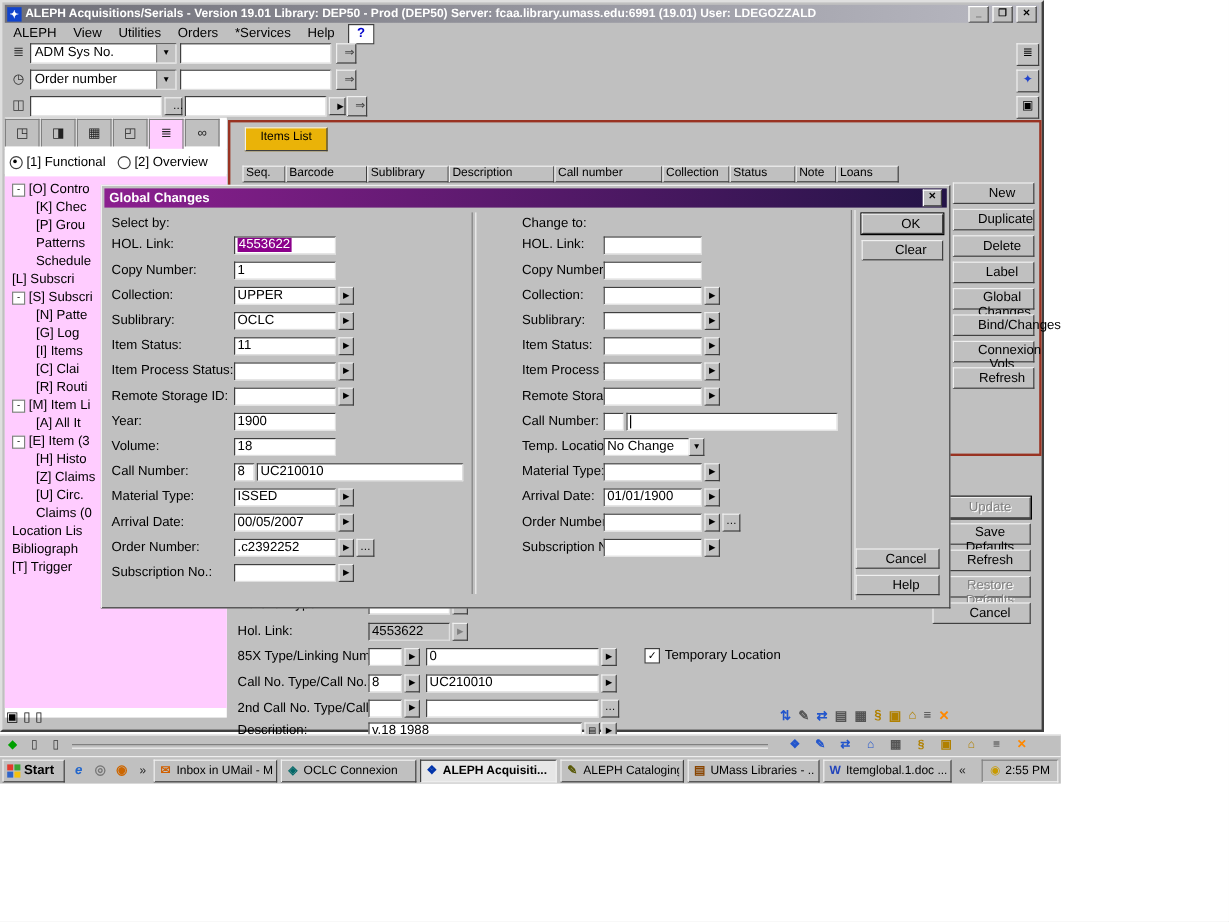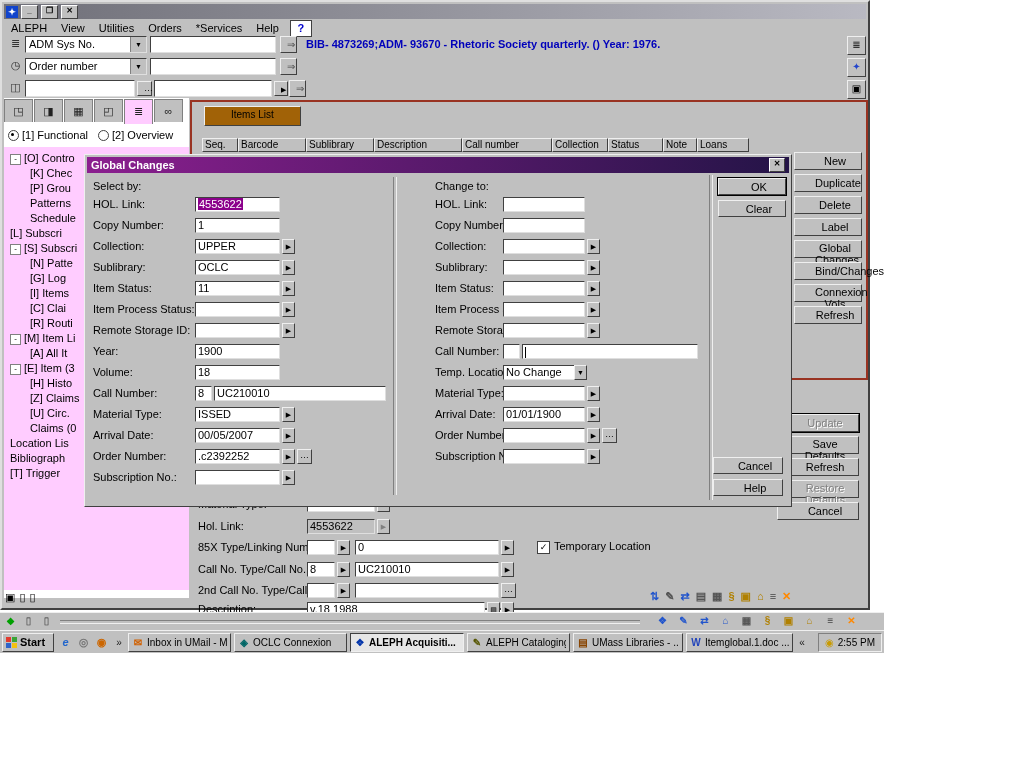--- a/index.html
+++ b/index.html
@@ -32,21 +32,21 @@
   .ptab.active{background:#ffccff;height:25px;}
   .radiorow{position:absolute;left:0;top:27px;width:185px;height:20px;background:#fff;display:flex;align-items:center;gap:10px;padding-left:4px;box-sizing:border-box;}
   .radio{display:flex;align-items:center;gap:3px;}
   .rdot{width:9px;height:9px;border:1px solid #404040;border-radius:50%;background:#fff;position:relative;flex:none;}
   .rdot.sel:after{content:"";position:absolute;left:2px;top:2px;width:3px;height:3px;background:#000;border-radius:50%;}
   .tree{position:absolute;left:0;top:49px;width:185px;height:443px;background:#ffccff;overflow:hidden;padding-top:4px;box-sizing:border-box;}
   .trow{height:15px;line-height:15px;white-space:nowrap;font-size:11px;overflow:hidden;}
   .trow b{font-weight:normal;}
   .ebox{display:inline-block;width:9px;height:9px;border:1px solid #808080;background:#fff;font-size:8px;line-height:7px;text-align:center;margin-right:3px;vertical-align:middle;}
   .itemspane{position:absolute;left:188px;top:98px;width:678px;height:280px;background:#c0c0c0;box-sizing:border-box;}
-  .itab{position:absolute;left:12px;top:4px;height:18px;padding:0 26px;background:#a16207;border:1px solid;border-color:#efefef #404040 #404040 #efefef;line-height:16px;font-size:10px;}
+  .itab{position:absolute;left:12px;top:4px;height:18px;padding:0 12px;background:#eab308;border:1px solid;border-color:#efefef #404040 #404040 #efefef;line-height:16px;font-size:10px;}
   .ithead{position:absolute;left:10px;top:36px;height:14px;display:flex;}
   .hcell{background:#c0c0c0;border:1px solid;border-color:#efefef #404040 #404040 #efefef;font-size:10px;line-height:12px;padding:0 2px;box-sizing:border-box;overflow:hidden;white-space:nowrap;}
   .rbtns{position:absolute;left:602px;top:50px;width:70px;}
   .btn95{background:#c0c0c0;border:1px solid;border-color:#efefef #404040 #404040 #efefef;font-size:11px;text-align:center;box-sizing:border-box;padding-left:20px;}
   .btn95.disabled{color:#808080;text-shadow:1px 1px 0 #fff;}
   .btn95.default{box-shadow:0 0 0 1px #000;}
   .dialog{position:absolute;left:82px;top:152px;width:708px;height:353px;background:#c0c0c0;z-index:50;
           border-top:1px solid #efefef;border-left:1px solid #efefef;border-right:1px solid #404040;border-bottom:1px solid #404040;box-sizing:border-box;}
   .dtitle{position:absolute;left:2px;top:2px;right:2px;height:16px;display:flex;align-items:center;color:#fff;font-weight:bold;font-size:11px;padding:0 4px;box-sizing:border-box;}
   .dclose{margin-left:auto;width:14px;height:12px;background:#c0c0c0;border:1px solid;border-color:#fff #404040 #404040 #fff;color:#000;font-size:8px;line-height:10px;text-align:center;font-weight:bold;}
@@ -75,20 +75,21 @@
   .tray{flex:none;margin-left:auto;height:19px;background:#c0c0c0;border:1px solid;border-color:#808080 #efefef #efefef #808080;display:flex;align-items:center;gap:4px;padding:0 6px;box-sizing:border-box;font-size:10px;}
 </style>
 </head>
 <body>
 
 <div class="canvas">
   <div class="app">
 
     <div class="titlebar">
       <span class="app-ico">✦</span>
+      <span class="title-text">ALEPH Acquisitions/Serials - Version 19.01  Library: DEP50 - Prod (DEP50)  Server: fcaa.library.umass.edu:6991 (19.01)  User: LDEGOZZALD</span>
       <span class="win-btn">_</span>
       <span class="win-btn">❐</span>
       <span class="win-btn">✕</span>
     </div>
 
     <div class="menubar" id="menubar">
         <div class="menu-item">ALEPH</div>
         <div class="menu-item">View</div>
         <div class="menu-item">Utilities</div>
         <div class="menu-item">Orders</div>
@@ -98,21 +99,20 @@
       </div>
 
     <div class="tbrow" style="top:32px">
       <span class="tb-icon">≣</span>
       <div class="combo">
         <span class="combo-val">ADM Sys No.</span>
         <span class="combo-arrow">▼</span>
       </div>
       <div class="fld" style="position:absolute;left:146px;top:2px;width:126px;height:17px"><span></span></div>
       <button class="gobtn" style="position:absolute;left:276px;top:2px;width:17px;height:17px">⇒</button>
-      <span class="info-text" id="infotext" style="color: rgb(0, 0, 187);">BIB- 4873269;ADM- 93670 - Rhetoric Society quarterly. () Year: 1976.</span>
       <span class="tb-right">≣</span>
     </div>
 
     <div class="tbrow" style="top:54px">
       <span class="tb-icon">◷</span>
       <div class="combo">
         <span class="combo-val">Order number</span>
         <span class="combo-arrow">▼</span>
       </div>
       <div class="fld" style="position:absolute;left:146px;top:2px;width:126px;height:17px"><span></span></div>

